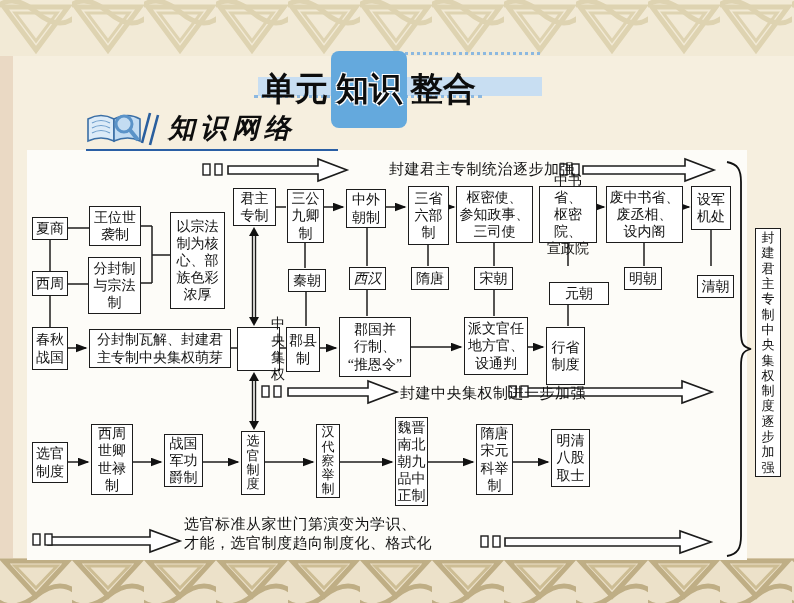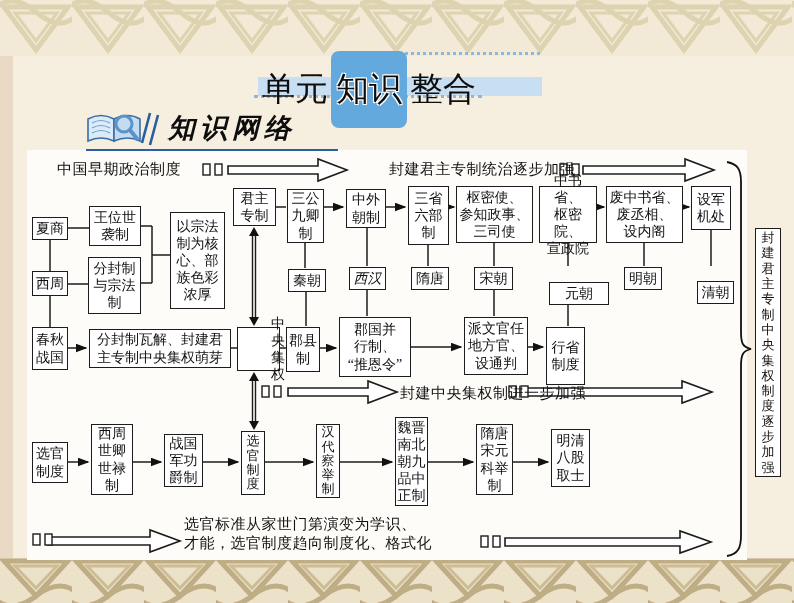--- a/index.html
+++ b/index.html
@@ -17,21 +17,21 @@
   .bx.small{font-size:13px;line-height:1.1;}
   .bx.vchar{font-size:13px;line-height:15.3px;word-break:break-all;}
   
   .lbl{position:absolute;font-size:15px;color:#111;white-space:pre-line;letter-spacing:0.5px;}
   
   .title-wrap{left:250px;top:50px;width:300px;height:50px;}
   .title-band{position:absolute;left:8px;top:27px;width:284px;height:19px;background:#c8def2;}
   .dot-top{position:absolute;left:118px;top:2px;width:172px;border-top:3px dotted #8cb8e0;}
   .dot-bottom{position:absolute;left:4px;top:45px;width:228px;border-bottom:3px dotted #8cb8e0;}
   .title-row{position:absolute;left:12px;top:1px;display:flex;align-items:center;gap:3px;
-             font-family:"Liberation Sans",sans-serif;font-weight:400;font-size:33px;color:#0d0d0d;}
+             font-family:"Liberation Sans",sans-serif;font-weight:700;font-size:33px;color:#0d0d0d;}
   .kb{background:#64a9dd;border-radius:8px;padding:16px 5px;
       text-shadow:-1px -1px 0 #fff,1px -1px 0 #fff,-1px 1px 0 #fff,1px 1px 0 #fff;}
   
   .sec-wrap{left:84px;top:108px;width:340px;height:46px;}
   .sec-text{position:absolute;left:84px;top:2px;font-size:27px;font-weight:bold;
             font-style:italic;letter-spacing:5px;color:#0d0d0d;}
   .sec-underline{position:absolute;left:2px;top:41px;width:252px;border-bottom:2px solid #2a5fa5;}
   svg{display:block;}
 </style>
 </head>
@@ -175,21 +175,20 @@
       <rect x="33" y="534" width="7" height="11"></rect>
         <rect x="45" y="534" width="7" height="11"></rect>
       <rect x="481" y="536" width="7" height="11"></rect>
         <rect x="493" y="536" width="7" height="11"></rect>
     </g>
 
     <path d="M727,162 C738,164 741,170 741,182 L741,332 C741,344 743,347 751,349
              C743,351 741,354 741,366 L741,536 C741,548 738,554 727,556" fill="none" stroke="#111" stroke-width="1.8"></path>
   </svg>
 
-  <div class="lbl" style="left:57px;top:160px;">中国早期政治制度</div>
   <div class="lbl" style="left:389px;top:160px;">封建君主专制统治逐步加强</div>
   <div class="lbl" style="left:184px;top:515px;line-height:19px;">选官标准从家世门第演变为学识、
 才能，选官制度趋向制度化、格式化</div>
   <div class="lbl" style="left:400px;top:384px;">封建中央集权制进一步加强</div>
 
   <div class="bx" style="left:32px;top:217px;width:36px;height:23px;">夏商</div>
   <div class="bx" style="left:89px;top:206px;width:52px;height:40px;">王位世
 袭制</div>
   <div class="bx" style="left:32px;top:271px;width:36px;height:25px;">西周</div>
   <div class="bx" style="left:88px;top:257px;width:53px;height:57px;">分封制
@@ -224,21 +223,21 @@
 废丞相、
 设内阁</div>
   <div class="bx" style="left:691px;top:186px;width:40px;height:44px;">设军
 机处</div>
   <div class="bx" style="left:288px;top:269px;width:38px;height:23px;">秦朝</div>
   <div class="bx" style="left:349px;top:267px;width:37px;height:23px;font-style:italic;">西汉</div>
   <div class="bx" style="left:411px;top:267px;width:38px;height:23px;">隋唐</div>
   <div class="bx" style="left:474px;top:267px;width:39px;height:23px;">宋朝</div>
   <div class="bx" style="left:549px;top:282px;width:60px;height:23px;">元朝</div>
   <div class="bx" style="left:624px;top:267px;width:38px;height:23px;">明朝</div>
-  <div class="bx" style="left:697px;top:281px;width:37px;height:23px;">清朝</div>
+  <div class="bx" style="left:697px;top:275px;width:37px;height:23px;">清朝</div>
   <div class="bx" style="left:237px;top:327px;width:39px;height:44px;padding-left:40px;">中央
 集权</div>
   <div class="bx" style="left:286px;top:327px;width:34px;height:45px;">郡县
 制</div>
   <div class="bx" style="left:339px;top:317px;width:72px;height:60px;">郡国并
 行制、
 “推恩令”</div>
   <div class="bx" style="left:464px;top:317px;width:64px;height:58px;">派文官任
 地方官、
 设通判</div>

